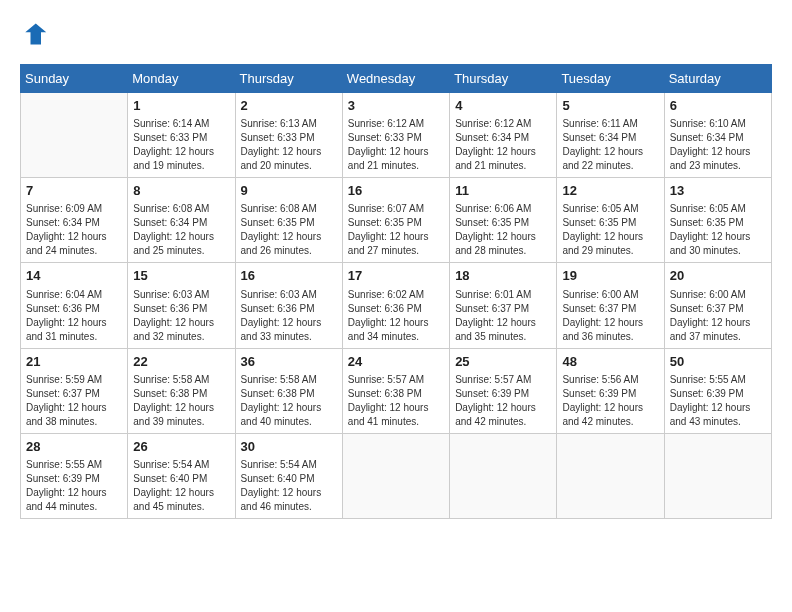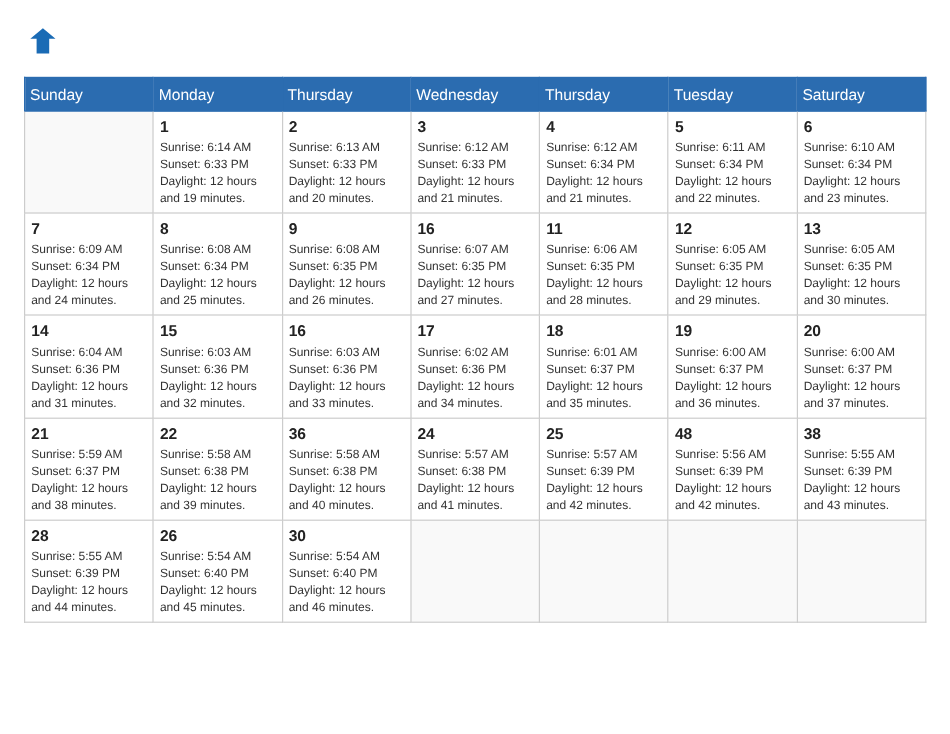--- a/index.html
+++ b/index.html
@@ -221,21 +221,21 @@
         </td>
         <td>
           <span class="day-num">25</span>
           <div class="day-info">Sunrise: 5:57 AM<br>Sunset: 6:39 PM<br>Daylight: 12 hours<br>and 42 minutes.</div>
         </td>
         <td>
           <span class="day-num">48</span>
           <div class="day-info">Sunrise: 5:56 AM<br>Sunset: 6:39 PM<br>Daylight: 12 hours<br>and 42 minutes.</div>
         </td>
         <td>
-          <span class="day-num">38</span>
+          <span class="day-num">50</span>
           <div class="day-info">Sunrise: 5:55 AM<br>Sunset: 6:39 PM<br>Daylight: 12 hours<br>and 43 minutes.</div>
         </td>
       </tr>
       <tr>
         <td>
           <span class="day-num">28</span>
           <div class="day-info">Sunrise: 5:55 AM<br>Sunset: 6:39 PM<br>Daylight: 12 hours<br>and 44 minutes.</div>
         </td>
         <td>
           <span class="day-num">26</span>

